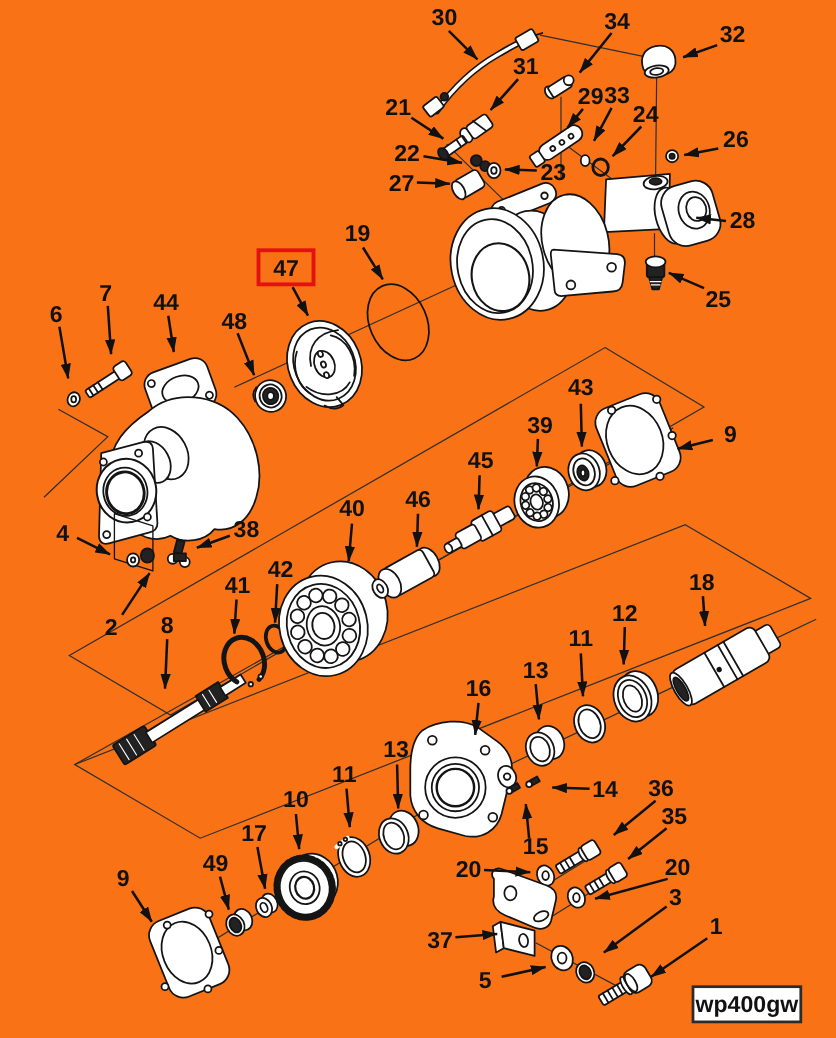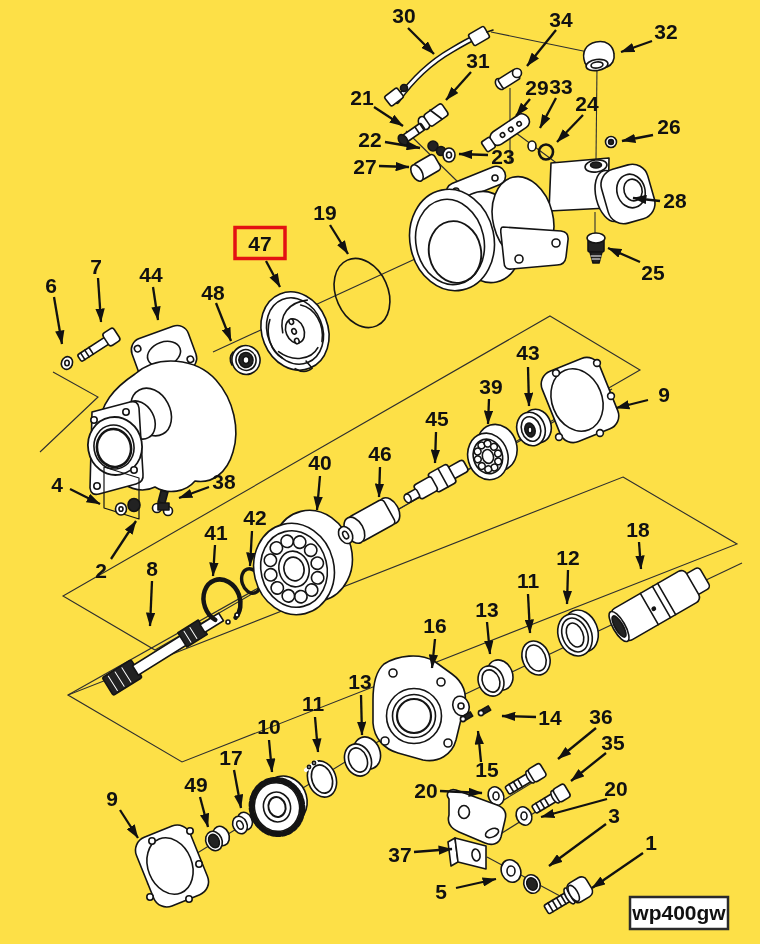--- a/index.html
+++ b/index.html
@@ -1,16 +1,16 @@
 <!DOCTYPE html>
 <html><head>
 <meta charset="utf-8">
 <style>
   html,body{margin:0;padding:0;background:#ffffff;}
-  .stage{position:relative;width:760px;height:944px;background:#fde047;overflow:hidden;}
+  .stage{position:relative;width:760px;height:944px;background:#f97316;overflow:hidden;}
   svg{display:block;}
   .callout-label{font-family:"Liberation Sans","DejaVu Sans",sans-serif;font-weight:bold;font-size:21px;fill:#111;text-anchor:middle;}
   .callout-arrow{stroke:#111;stroke-width:2.3;fill:none;}
   .code-label{font-family:"Liberation Sans","DejaVu Sans",sans-serif;font-weight:bold;font-size:21px;fill:#111;text-anchor:middle;}
   .thin{stroke:#2e2e2e;stroke-width:1.1;fill:none;}
   .part{stroke:#141414;stroke-width:1.6;stroke-linejoin:round;stroke-linecap:round;}
 </style>
 </head>
 <body>
 

